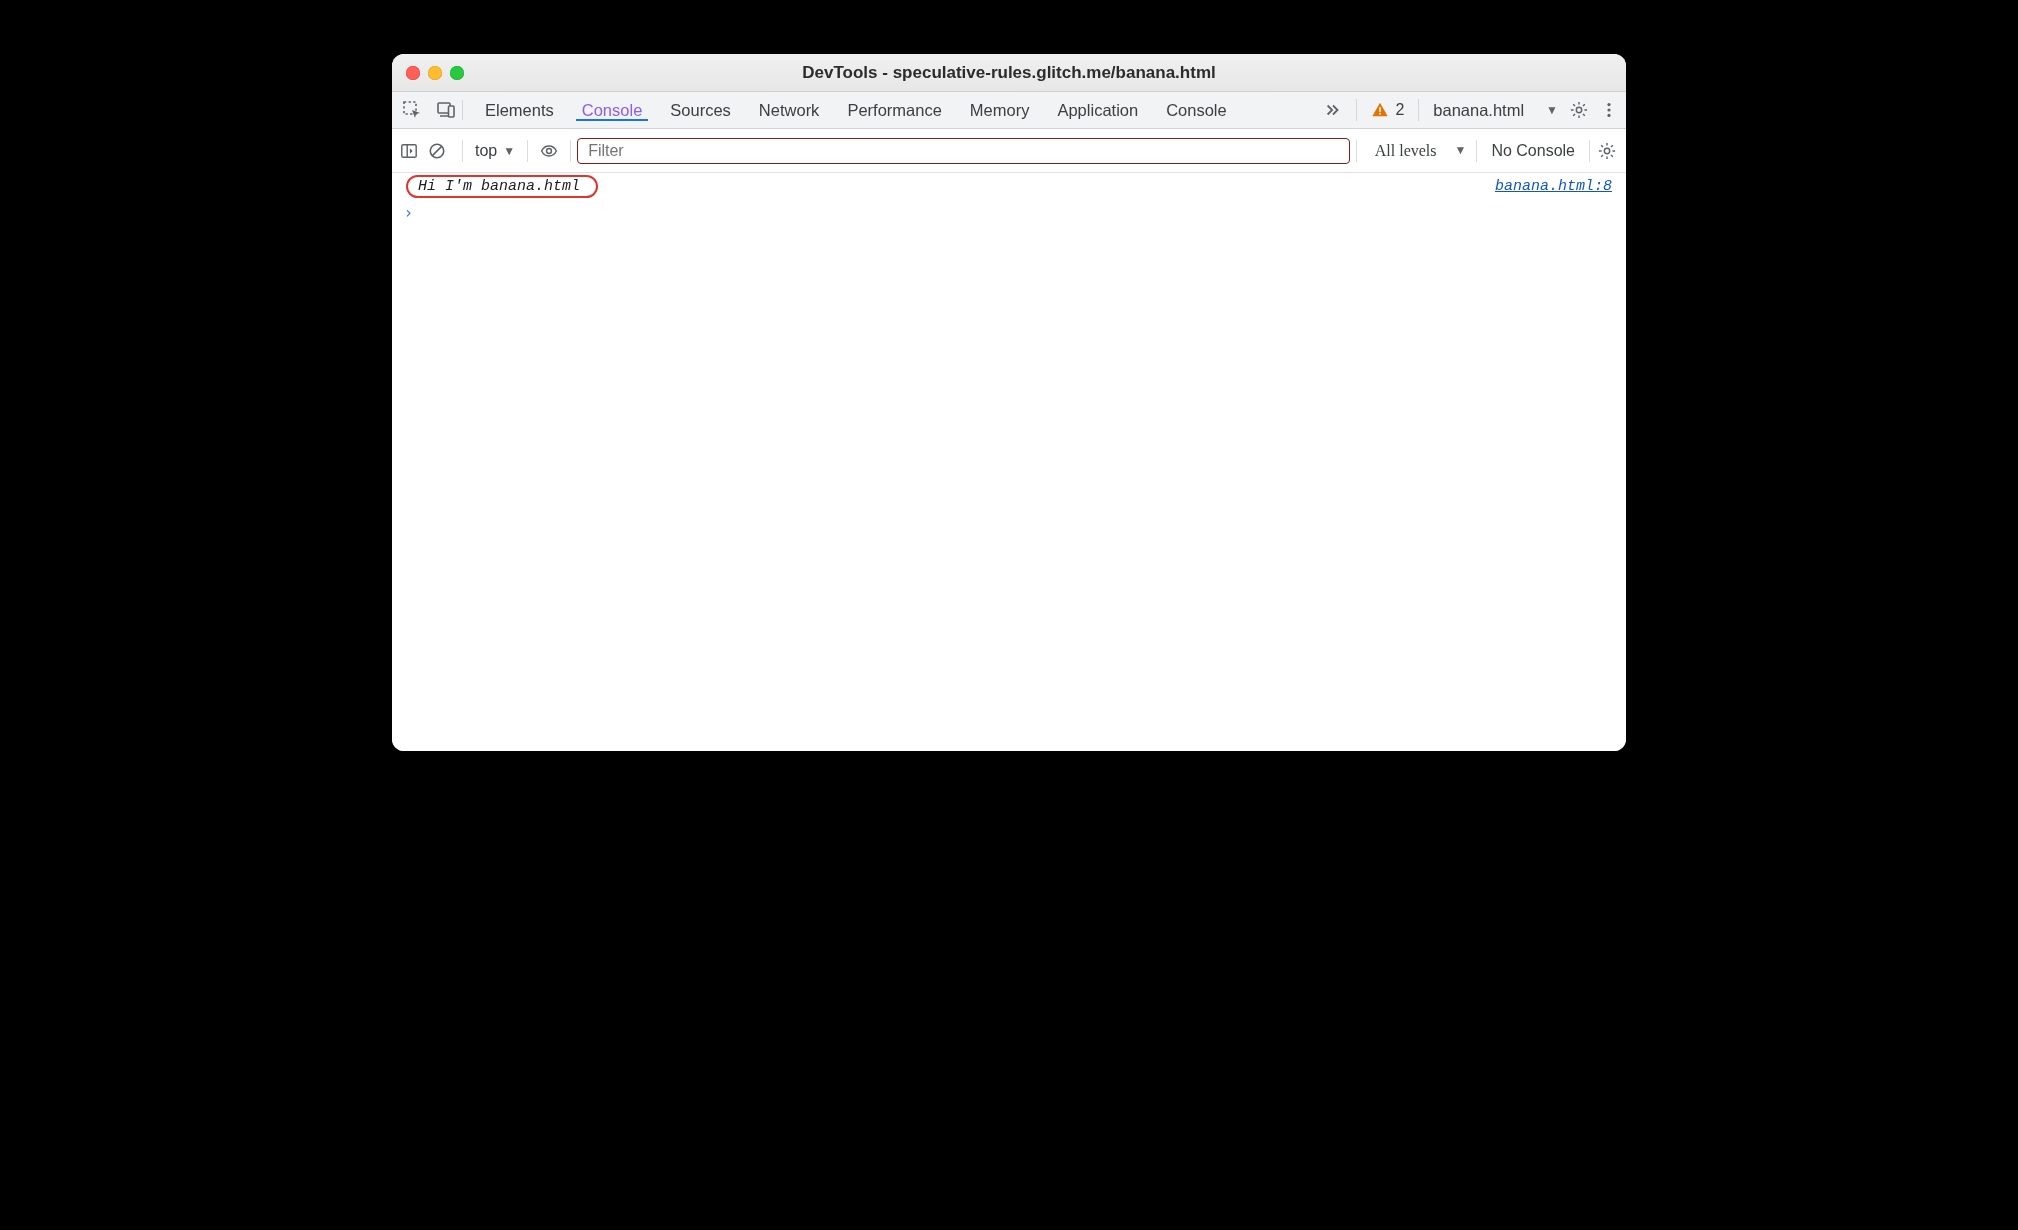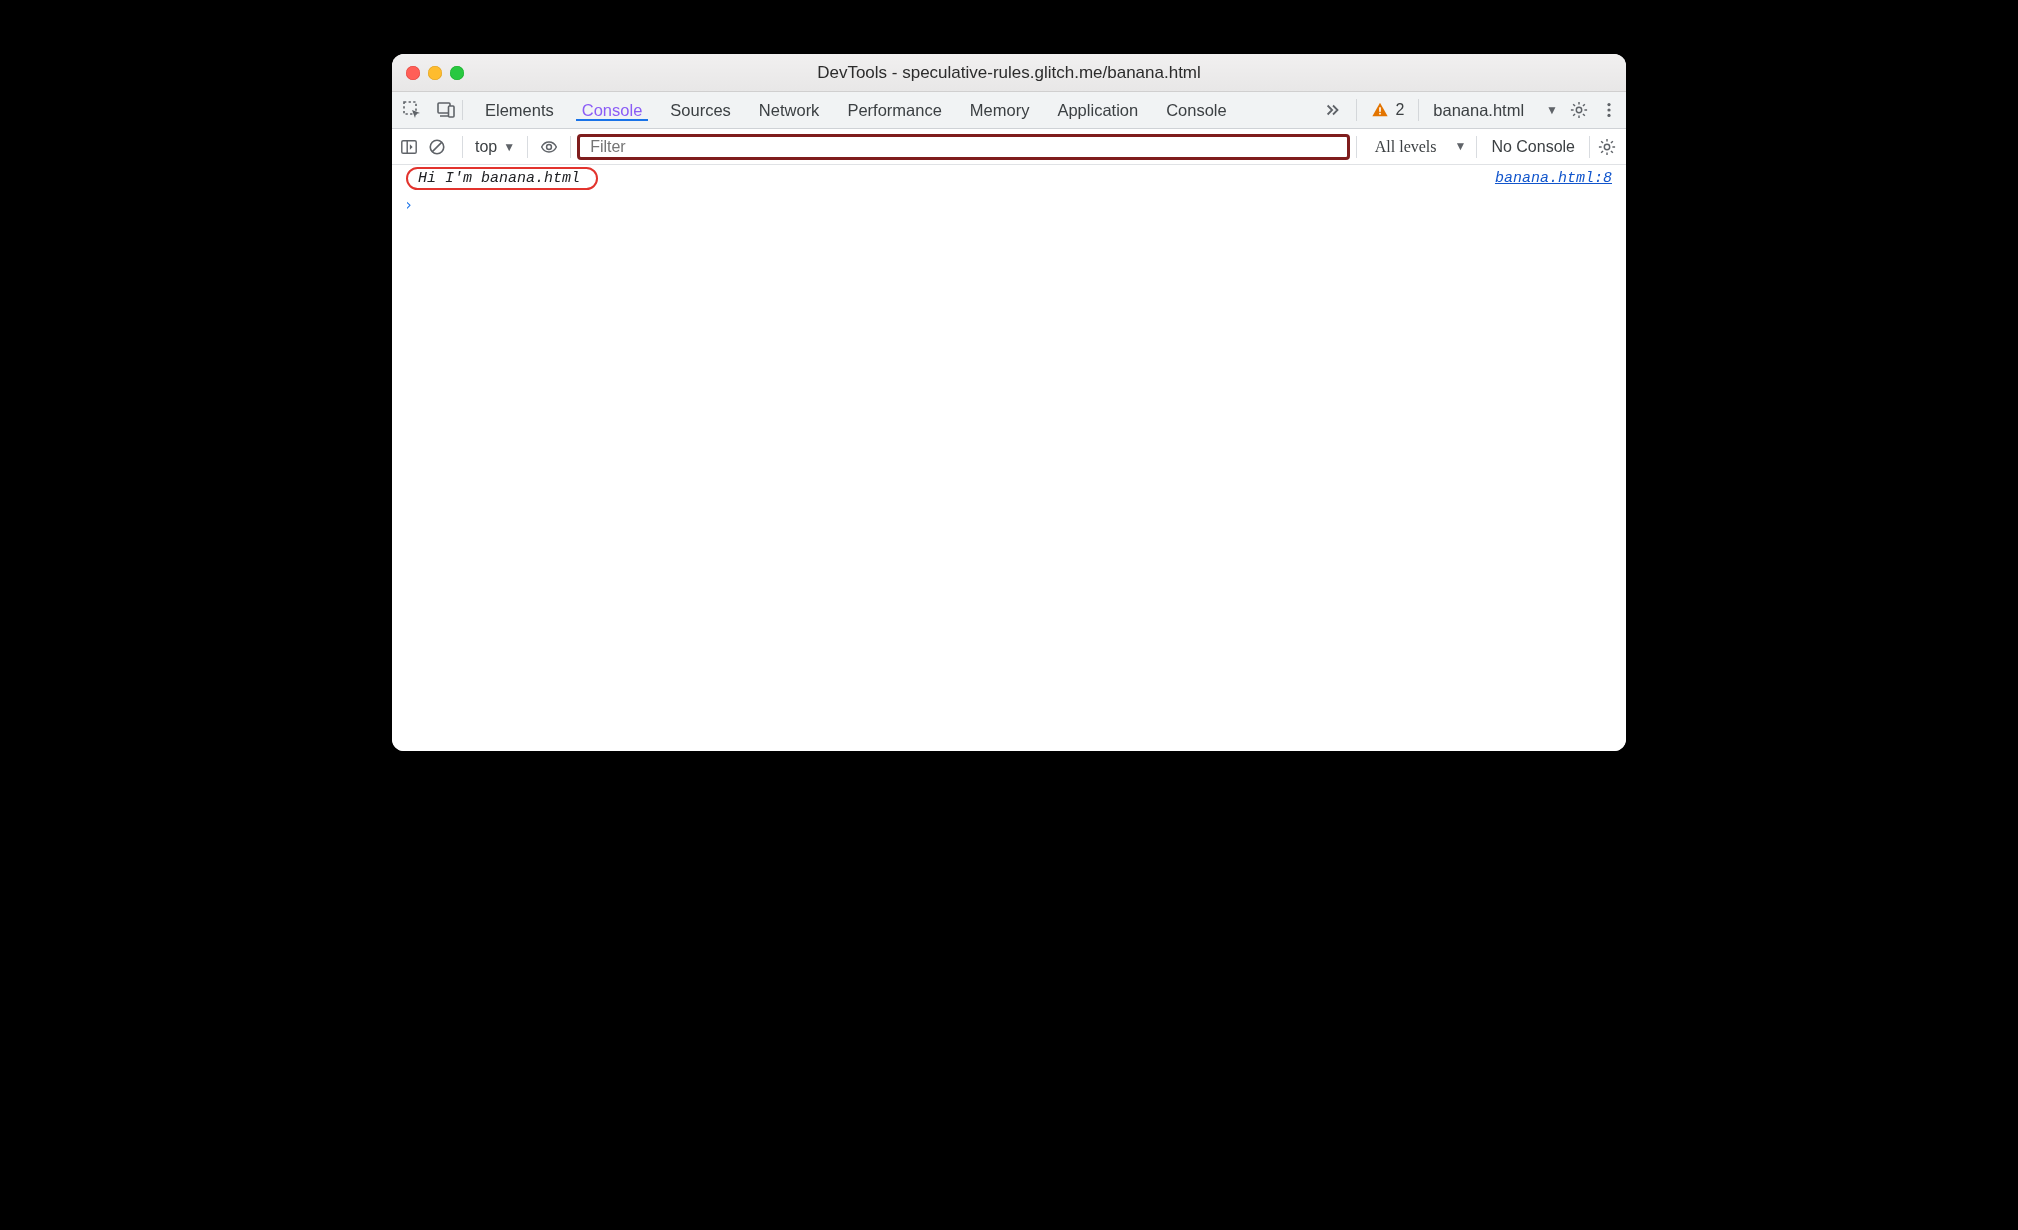--- a/index.html
+++ b/index.html
@@ -48,21 +48,21 @@
   }
   .traffic-lights span {
     width: 14px; height: 14px; border-radius: 50%;
   }
   .tl-close    { background:#ff5f57; box-shadow: inset 0 0 0 .5px #e0443e; }
   .tl-minimize { background:#febc2e; box-shadow: inset 0 0 0 .5px #dea123; }
   .tl-zoom     { background:#28c840; box-shadow: inset 0 0 0 .5px #1aad2b; }
   .titlebar .title {
     margin: 16px auto;
     font-size: 17px;
-    font-weight: 400;
+    font-weight: 700;
     color: #2c2c2c;
     text-align: center;
   }
 
   
   .toolbar {
     height: 37px;
     display: flex;
     align-items: center;
     border-bottom: 1px solid #cfd2d6;
@@ -117,21 +117,21 @@
     color:#3c4043; font-size:16px;
   }
   .ctx-dropdown {
     display:flex; align-items:center; gap:22px;
     color:#3c4043; font-size:16.5px;
   }
   .ctx-dropdown .caret { font-size:12px; color:#5f6368; }
 
   
   .filterbar {
-    height: 36px;
+    height: 44px;
     display:flex;
     align-items:center;
     gap: 6px;
     padding: 0 8px;
     border-bottom: 1px solid #e0e2e5;
     background: #ffffff;
     font-size: 16px;
     color:#3c4043;
   }
   .filterbar .group {
@@ -140,21 +140,21 @@
   }
   .filterbar .vsep { width:1px; height:22px; background:#d9dce0; }
   .filterbar .scope {
     display:flex; align-items:center; gap:6px;
     padding: 0 6px;
   }
   .filterbar .scope .caret { font-size:12px; color:#5f6368; }
   .filterbox {
     flex:1;
     height: 26px;
-    border:3px solid #7f1d1d;
+    border:1px solid #7f1d1d;
     border-radius:4px;
     display:flex;
     align-items:center;
     padding: 0 10px;
     background:#fff;
   }
   .filterbox input {
     border:none; outline:none; width:100%;
     font: inherit; color:#3c4043;
     background:transparent;

